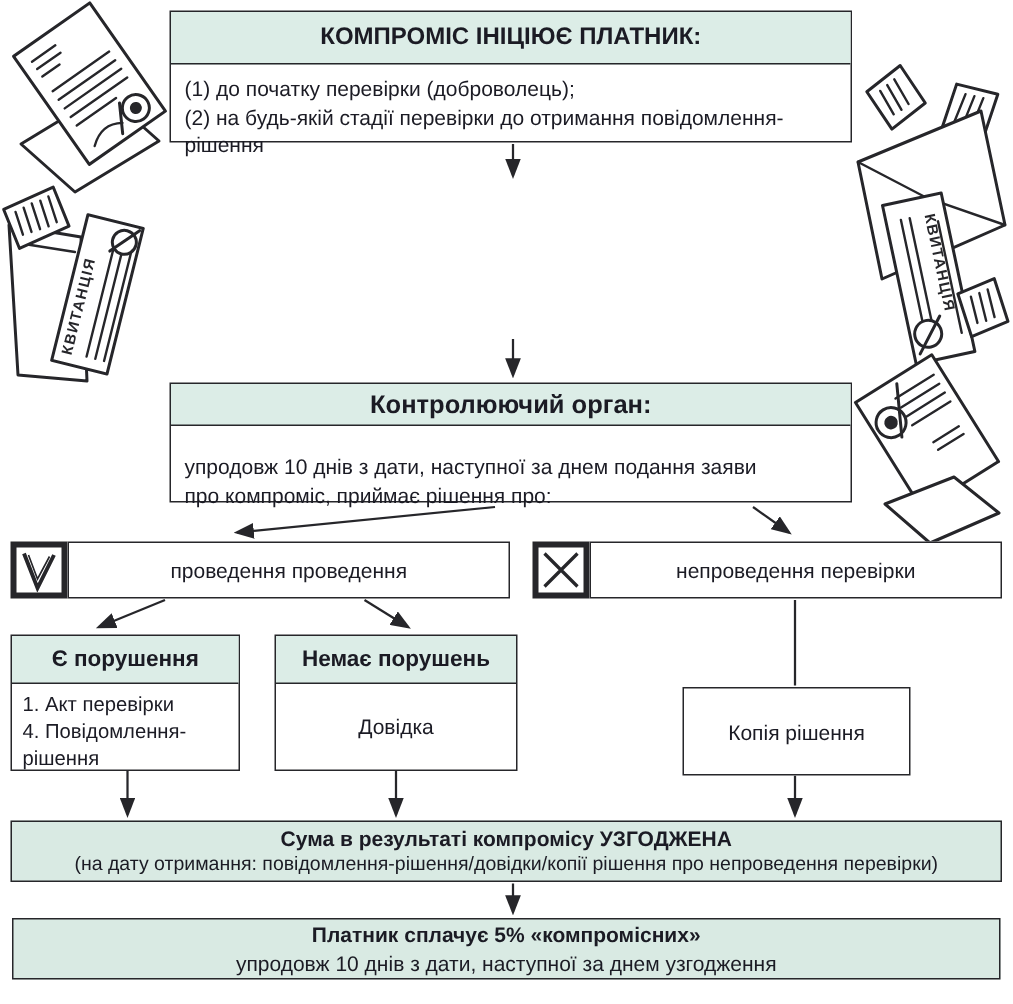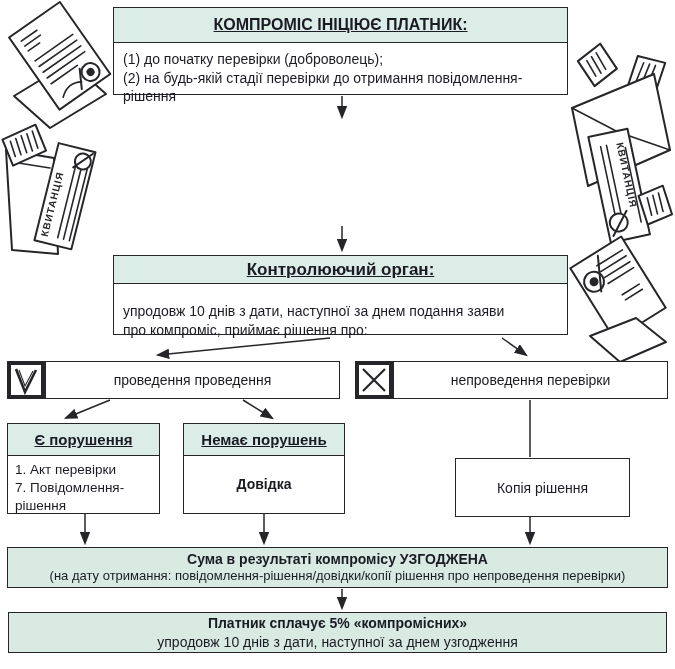--- a/index.html
+++ b/index.html
@@ -13,21 +13,21 @@
     position:relative;width:675px;height:669px;background:#fff;overflow:hidden;
     font-family:"Liberation Sans","DejaVu Sans",sans-serif;color:var(--text);
   }
   .decor{position:absolute;}
   .arrows{position:absolute;left:0;top:0;width:675px;height:669px;pointer-events:none;}
   .arrows line{stroke:var(--border);stroke-width:1.5;}
   .box{position:absolute;border:1.6px solid var(--border);background:#fff;box-sizing:border-box;}
   .hdr{
     background:var(--header-fill);border-bottom:1.6px solid var(--border);
     font-weight:bold;display:flex;align-items:center;justify-content:center;
-    text-align:center;box-sizing:border-box;text-decoration:underline;
+    text-align:center;box-sizing:border-box;
   }
   .bdy{font-size:14px;line-height:1.33;padding:7px 9px;box-sizing:border-box;}
   .center-box{display:flex;align-items:center;justify-content:center;font-size:14px;text-align:center;}
   .checkbox{
     position:absolute;width:38px;height:38px;border:4px solid var(--border);
     background:#fff;box-sizing:border-box;display:flex;align-items:center;justify-content:center;
   }
   .checkbox svg{width:100%;height:100%;}
   .band{
     position:absolute;border:1.6px solid var(--border);background:var(--band-fill);
@@ -204,30 +204,30 @@
     </svg>
   </div>
   <div class="box center-box" style="left:393px;top:361px;width:275px;height:38px;">
     <span>непроведення перевірки</span>
   </div>
 
   <div class="box" style="left:7px;top:423px;width:153px;height:91px;">
     <div class="hdr" style="height:32px;font-size:15px;">Є порушення</div>
     <div class="bdy" style="font-size:13.5px;padding:5px 7px;">
       <div>1. Акт перевірки</div>
-      <div>7. Повідомлення-рішення</div>
+      <div>4. Повідомлення-рішення</div>
     </div>
   </div>
 
   <div class="box" style="left:183px;top:423px;width:162px;height:91px;">
     <div class="hdr" style="height:32px;font-size:15px;">Немає порушень</div>
-    <div class="center-box" style="height:56px;font-weight:bold;">Довідка</div>
-  </div>
-
-  <div class="box center-box" style="left:455px;top:458px;width:175px;height:59px;">
+    <div class="center-box" style="height:56px;">Довідка</div>
+  </div>
+
+  <div class="box center-box" style="left:455px;top:458px;width:152px;height:59px;">
     <span>Копія рішення</span>
   </div>
 
   <div class="band" style="left:7px;top:547px;width:661px;height:41px;">
     <div class="b1">Сума в результаті компромісу УЗГОДЖЕНА</div>
     <div class="b2">(на дату отримання: повідомлення-рішення/довідки/копії рішення про непроведення перевірки)</div>
   </div>
 
   <div class="band" style="left:8px;top:612px;width:659px;height:41px;align-items:center;">
     <div class="b1">Платник сплачує 5% «компромісних»</div>

